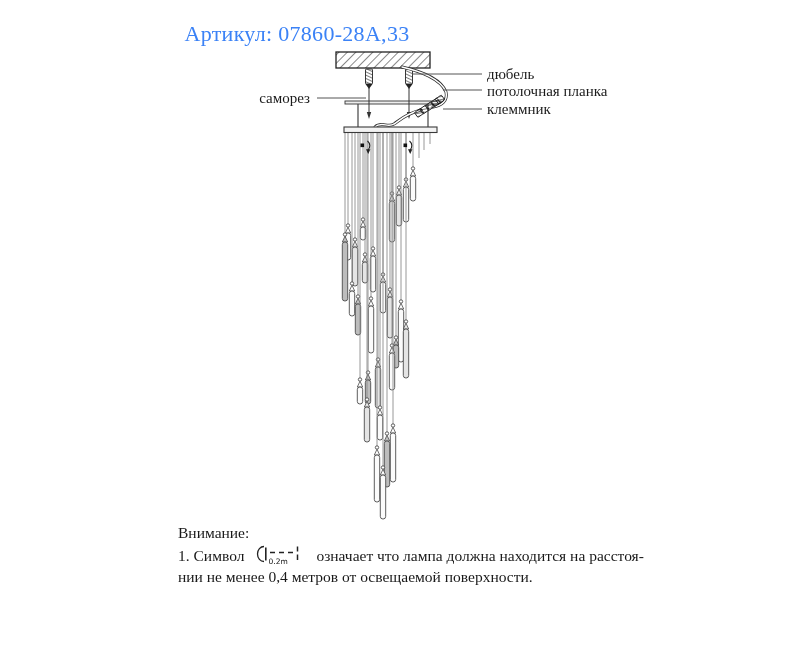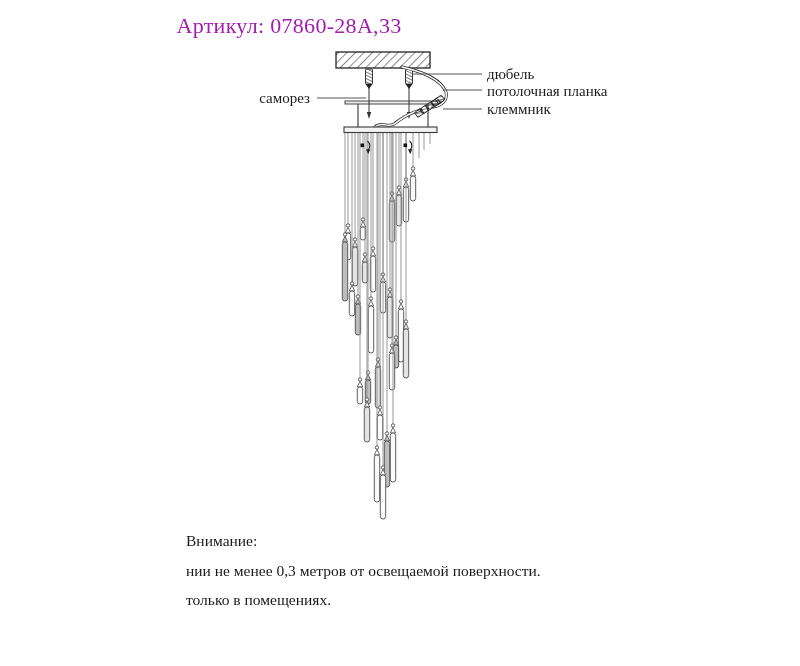--- a/index.html
+++ b/index.html
@@ -1,23 +1,23 @@
 <!DOCTYPE html>
 <html><head>
 <meta charset="utf-8">
 <style>
   html,body{margin:0;padding:0;background:#fff;}
   .page{position:relative;width:800px;height:666px;background:#ffffff;overflow:hidden;
         font-family:"Liberation Serif",serif;color:#1a1a1a;}
-  .title{position:absolute;left:0;top:13px;width:578px;margin:0;text-align:center;
-         font-size:22px;font-weight:normal;letter-spacing:.3px;color:#a21caf;}
+  .title{position:absolute;left:0;top:13px;width:578px;margin:8px;text-align:center;
+         font-size:22px;font-weight:normal;letter-spacing:.3px;color:#3b82f6;}
   .diagram-svg{position:absolute;left:0;top:0;}
   .notice{position:absolute;left:178px;top:522px;width:470px;font-size:15.5px;
           line-height:21.5px;color:#191919;}
-  .notice p{margin:8px;white-space:nowrap;}
+  .notice p{margin:0;white-space:nowrap;}
   .icon-inline{display:inline-block;vertical-align:-5px;}
   .gap-s{margin:0 8px 0 8px;}
   .gap-m{margin:0 10px 0 12px;}
   .gap-l{margin:0 14px 0 16px;}
   svg text.callout{font-family:"Liberation Serif",serif;font-size:15px;fill:#1b1b1b;}
 </style>
 </head>
 <body>
 
 <div class="page">
@@ -275,19 +275,28 @@
       <text class="callout" x="310" y="103" text-anchor="end">саморез</text>
       <text class="callout" x="487" y="79">дюбель</text>
       <text class="callout" x="487" y="96">потолочная планка</text>
       <text class="callout" x="487" y="114">клеммник</text>
     </g>
   </svg>
 
   <div class="notice">
     <p>Внимание:</p>
 
-    <p>нии не менее 0,3 метров от освещаемой поверхности.</p>
-
-    <p>только в помещениях.</p>
+    <p>
+      <span>1. Символ</span><svg class="icon-inline gap-m" width="50" height="22" viewBox="0 0 50 22">
+        <path d="M 8,2.5 A 6.5,7.5 0 0 0 8,17.5" fill="none" stroke="#222" stroke-width="1.3"></path>
+        <line x1="9.8" y1="3.5" x2="9.8" y2="16.5" stroke="#222" stroke-width="1.6"></line>
+        <line x1="14" y1="8.5" x2="37" y2="8.5" stroke="#222" stroke-width="1.4" stroke-dasharray="5,4"></line>
+        <line x1="41.5" y1="2.5" x2="41.5" y2="7.5" stroke="#222" stroke-width="1.5"></line>
+        <line x1="41.5" y1="10.5" x2="41.5" y2="16" stroke="#222" stroke-width="1.5"></line>
+        <text x="12.5" y="19.5" font-size="7.5" font-family="DejaVu Sans, sans-serif" fill="#111">0.2m</text>
+      </svg><span>означает что лампа должна находится на расстоя-</span>
+    </p>
+    <p>нии не менее 0,4 метров от освещаемой поверхности.</p>
+
 
   </div>
 
 </div>
 
 </body></html>

